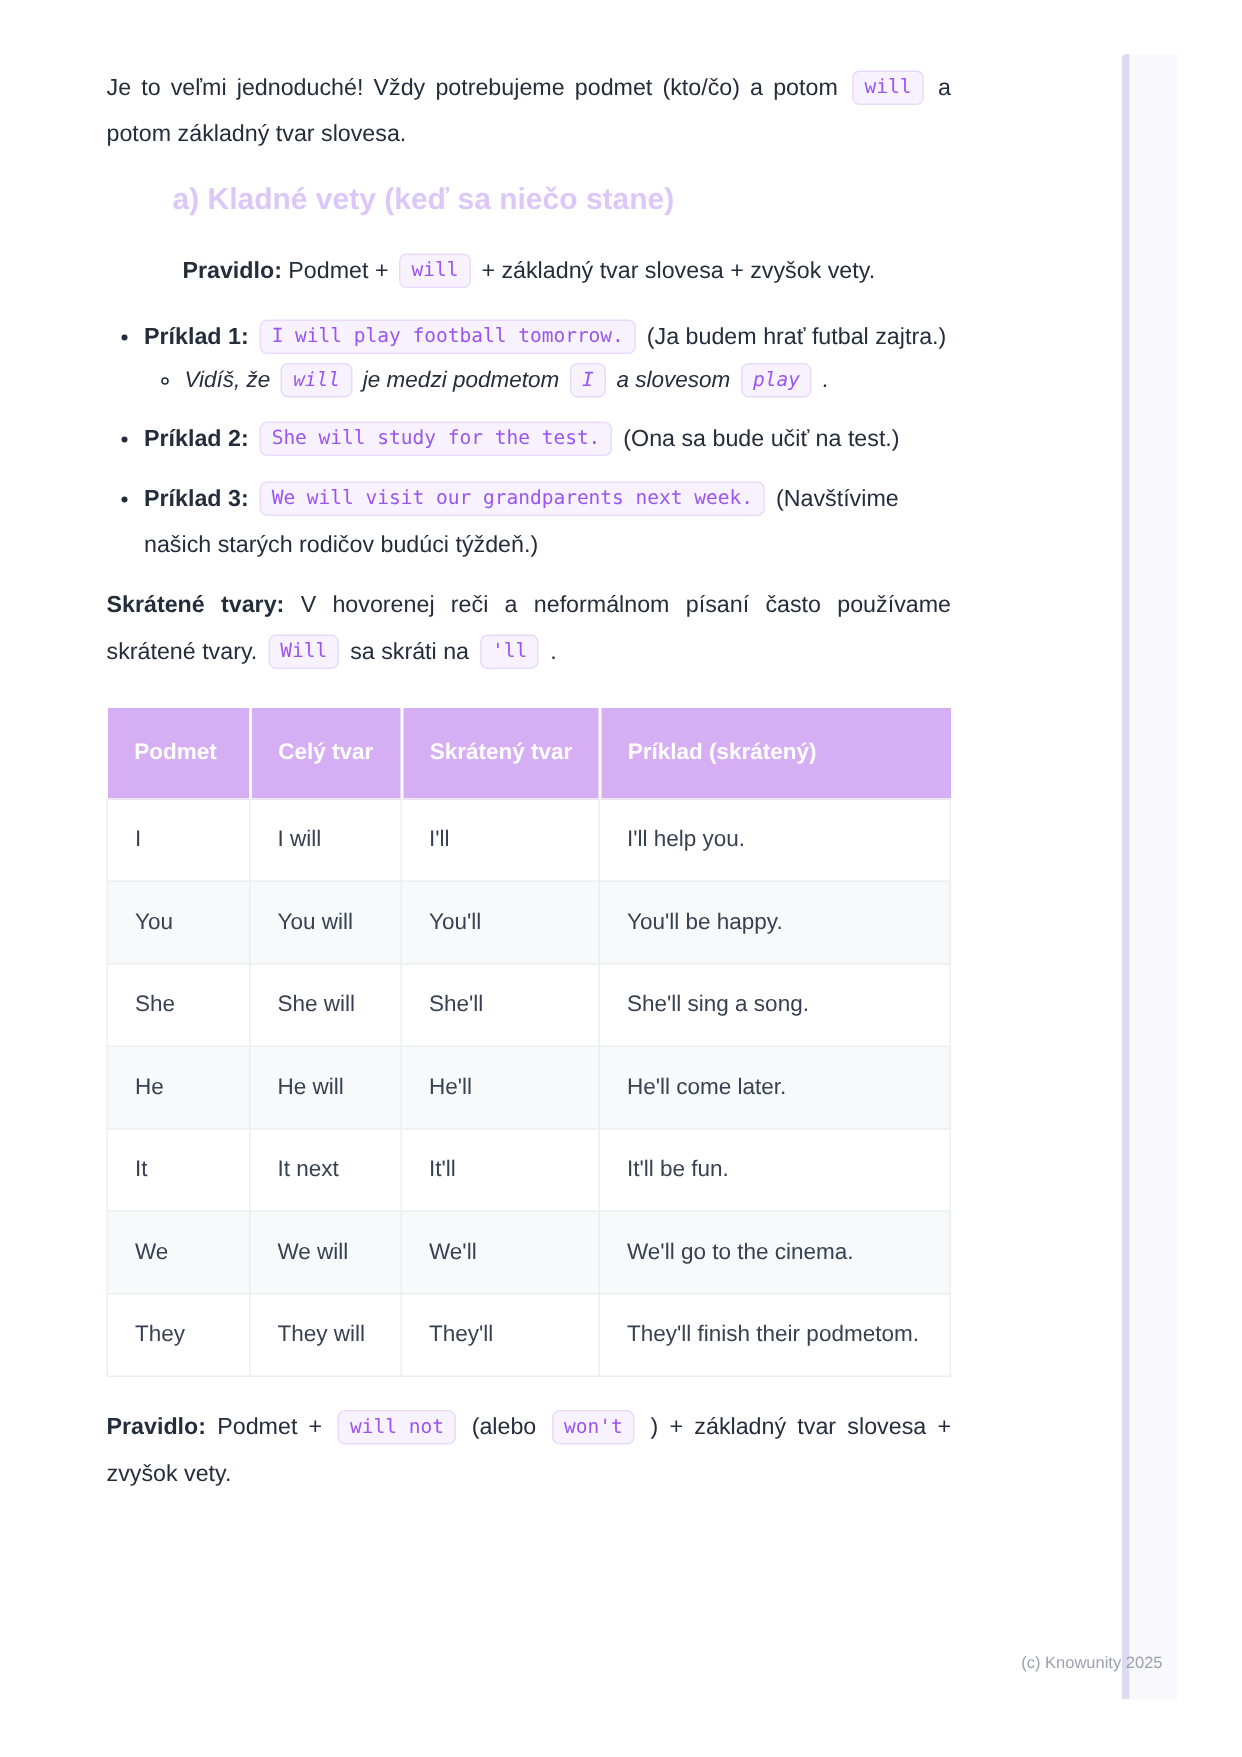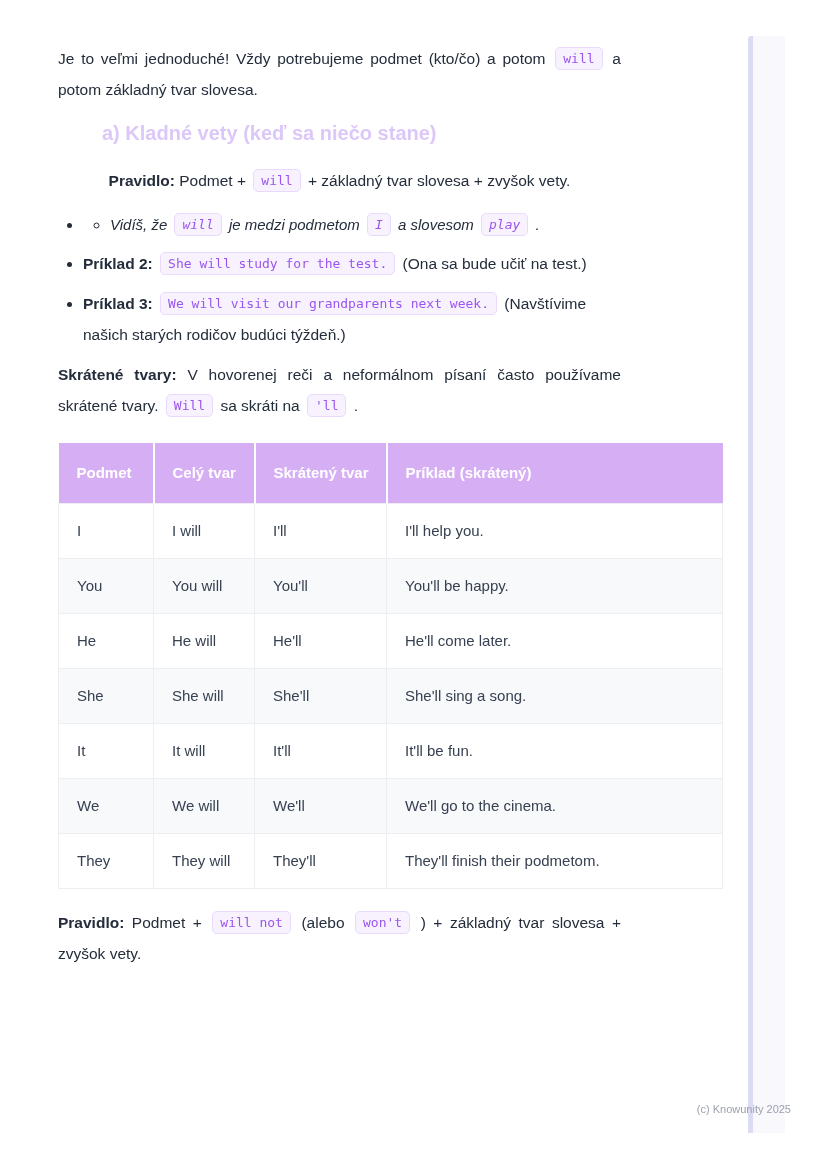--- a/index.html
+++ b/index.html
@@ -5,21 +5,21 @@
   * { box-sizing: border-box; }
   html, body { margin: 0; padding: 0; }
   body {
     width: 828px; height: 1171px;
     background: #ffffff;
     font-family: "Liberation Sans", "DejaVu Sans", sans-serif;
     color: #242d3b;
     position: relative;
     overflow: hidden;
   }
-  .doc { position: absolute; left: 58px; top: 0; width: 563px; }
+  .doc { position: absolute; left: 71px; top: 0; width: 563px; }
 
   .body-p { font-size: 15.5px; line-height: 31px; margin: 0; text-align: center; }
   .justify { text-align: justify; }
   .bold { font-weight: 700; }
   .ital { font-style: italic; }
   .plain { font-style: normal; }
 
   .section-heading {
     font-size: 20px; line-height: 24px; font-weight: 700;
     color: #dcc8f8; margin: 0;
@@ -47,21 +47,21 @@
     color: #9a55ee;
     background: #f8f2fe;
     border: 1px solid #e9dafb;
     border-radius: 5px;
     padding: 2px 7px;
     margin: 0 3px;
     vertical-align: 1px;
     white-space: nowrap;
   }
 
-  .ctable { width: 665px; margin-top: 22px; border-collapse: collapse; }
+  .ctable { width: 563px; margin-top: 22px; border-collapse: collapse; }
   .ctable col.c1 { width: 95px; }
   .ctable col.c2 { width: 101px; }
   .ctable col.c3 { width: 132px; }
   .ctable th {
     background: #d6aef4; color: #ffffff;
     font-weight: 600; font-size: 15px; line-height: 22px;
     text-align: left; vertical-align: middle;
     padding: 19px 10px 19px 18px;
     border-right: 2px solid #ffffff;
   }
@@ -77,38 +77,39 @@
 
   .next-page-strip {
     position: absolute; left: 748px; top: 36px;
     width: 37px; height: 1097px;
     background: #f8f8fd;
     border-left: 5px solid #dcdbf4;
     border-radius: 3px 0 0 0;
     z-index: 1;
   }
   .watermark {
-    position: absolute; top: 1102px; right: 37px;
+    position: absolute; top: 1102px; right: 53px;
     font-size: 11px; line-height: 14px; color: #9aa2ae;
     z-index: 3;
   }
 </style>
 </head>
 <body>
 
 <div class="doc">
 
   <p class="body-p justify intro"><span class="plain">Je to veľmi jednoduché! Vždy potrebujeme podmet (kto/čo) a potom </span><span class="chip">will</span><span class="plain"> a potom základný tvar slovesa.</span></p>
 
   <h2 class="section-heading heading-a">a) Kladné vety (keď sa niečo stane)</h2>
 
   <p class="body-p rule-a"><span class="bold">Pravidlo:</span><span class="plain"> Podmet + </span><span class="chip">will</span><span class="plain"> + základný tvar slovesa + zvyšok vety.</span></p>
 
   <ul class="examples">
     <li>
+      <span><span class="bold">Príklad 1:</span><span class="plain"> </span><span class="chip">I will play football tomorrow.</span><span class="plain"> (Ja budem hrať futbal zajtra.)</span></span>
       <ul class="sub">
         <li>
           <span><span class="ital">Vidíš, že </span><span class="chip">will</span><span class="ital"> je medzi podmetom </span><span class="chip">I</span><span class="ital"> a slovesom </span><span class="chip">play</span><span class="ital"> .</span></span>
         </li>
       </ul>
     </li>
     <li>
       <span><span class="bold">Príklad 2:</span><span class="plain"> </span><span class="chip">She will study for the test.</span><span class="plain"> (Ona sa bude učiť na test.)</span></span>
     </li>
     <li>
@@ -140,34 +141,34 @@
           <td>I'll</td>
           <td>I'll help you.</td>
         </tr>
         <tr>
           <td>You</td>
           <td>You will</td>
           <td>You'll</td>
           <td>You'll be happy.</td>
         </tr>
         <tr>
+          <td>She</td>
+          <td>She will</td>
+          <td>She'll</td>
+          <td>She'll sing a song.</td>
+        </tr>
+        <tr>
           <td>He</td>
           <td>He will</td>
           <td>He'll</td>
           <td>He'll come later.</td>
         </tr>
         <tr>
-          <td>She</td>
-          <td>She will</td>
-          <td>She'll</td>
-          <td>She'll sing a song.</td>
-        </tr>
-        <tr>
           <td>It</td>
-          <td>It will</td>
+          <td>It next</td>
           <td>It'll</td>
           <td>It'll be fun.</td>
         </tr>
         <tr>
           <td>We</td>
           <td>We will</td>
           <td>We'll</td>
           <td>We'll go to the cinema.</td>
         </tr>
         <tr>

